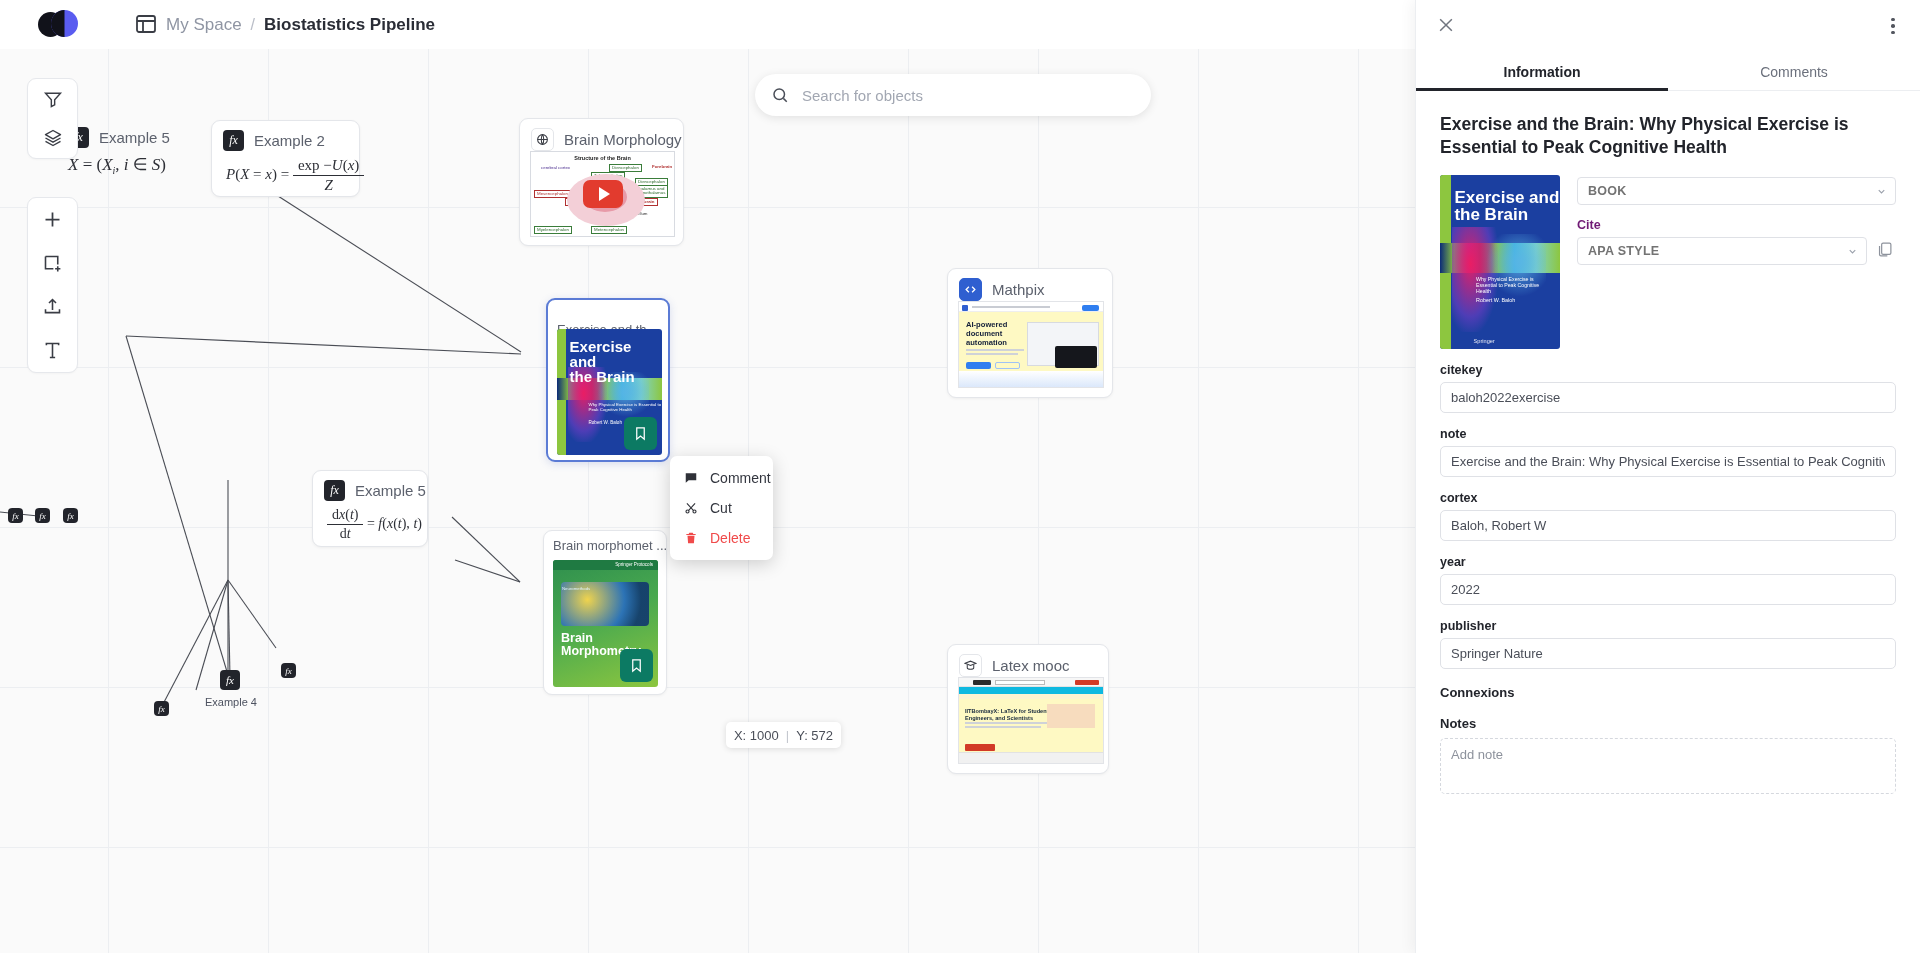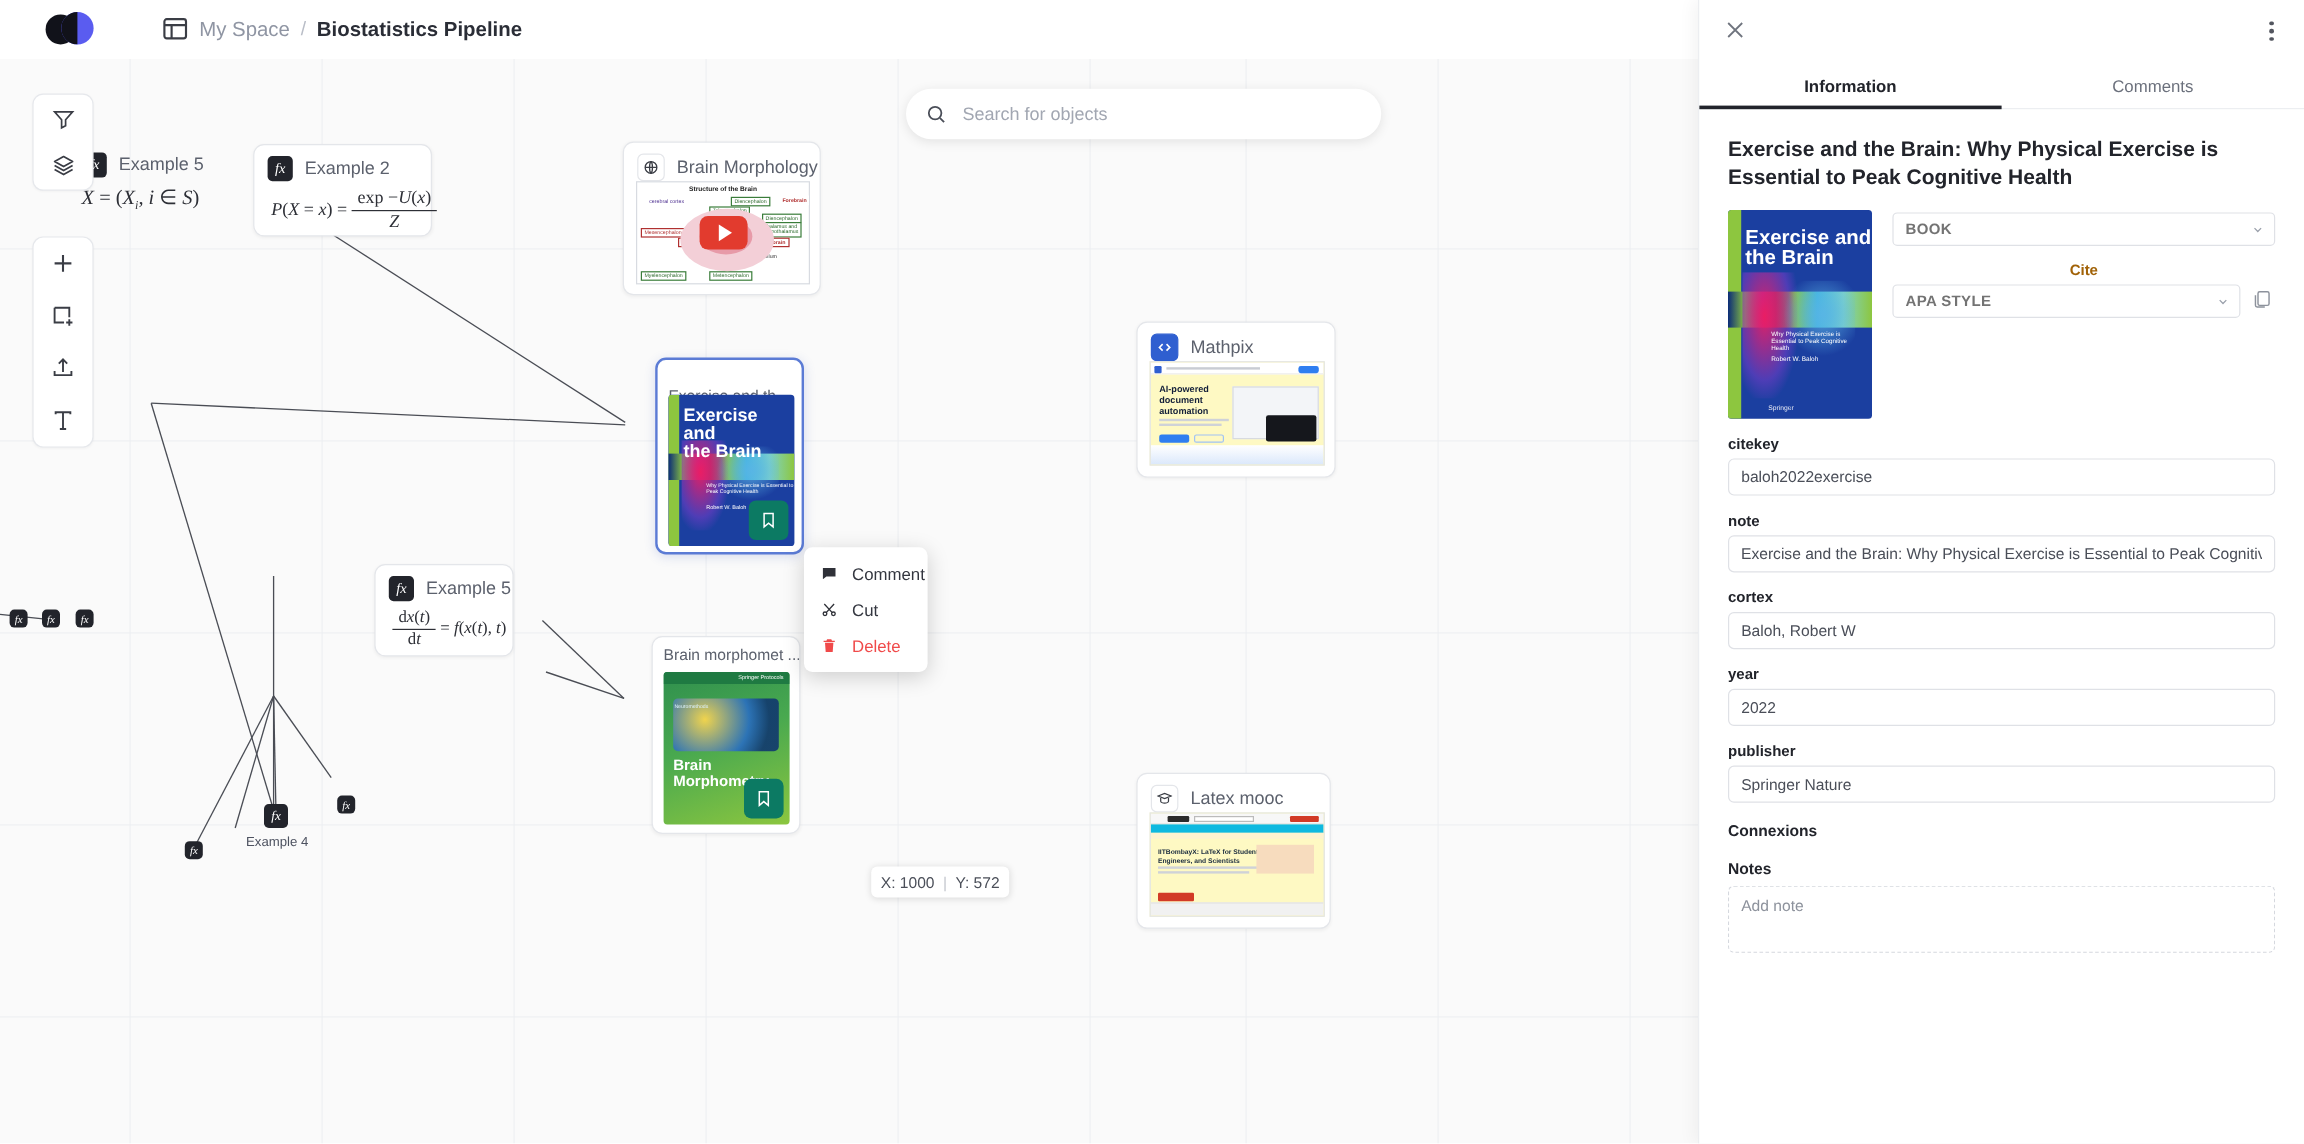--- a/index.html
+++ b/index.html
@@ -188,21 +188,21 @@
   .rp-meta { flex:1; padding-top:2px; }
 
   .sel-wrap { position:relative; }
   .sel-box {
     width:100%; height:28px; border:1px solid #dfe1e6; border-radius:4px;
     display:flex; align-items:center; padding:0 28px 0 10px;
     font-size:12.5px; font-weight:700; color:#737373; letter-spacing:0.3px; cursor:pointer;
     background:#fff;
   }
   .chev { position:absolute; right:9px; top:9px; width:11px; height:11px; pointer-events:none; }
-  .lbl-bold { font-size:12.5px; font-weight:700; color:#a16207; margin:13px 0 5px 0;text-align:center; }
+  .lbl-bold { font-size:12.5px; font-weight:700; color:#701a75; margin:13px 0 5px 0; }
   .cite-row { display:flex; align-items:center; gap:9px; }
   .copy-btn { width:20px; height:20px; cursor:pointer; flex:none; }
 
   .field-label { font-size:12.5px; font-weight:700; color:#22242b; margin:14px 0 5px 0; }
   .field-input {
     width:100%; height:31px; border:1px solid #dfe1e6; border-radius:5px;
     padding:0 10px; font-size:13px; color:#4a4e58; font-family:"Liberation Sans", sans-serif;
     outline:none; background:#fff;
   }
   .field-input::placeholder { color:#8d929c; }

